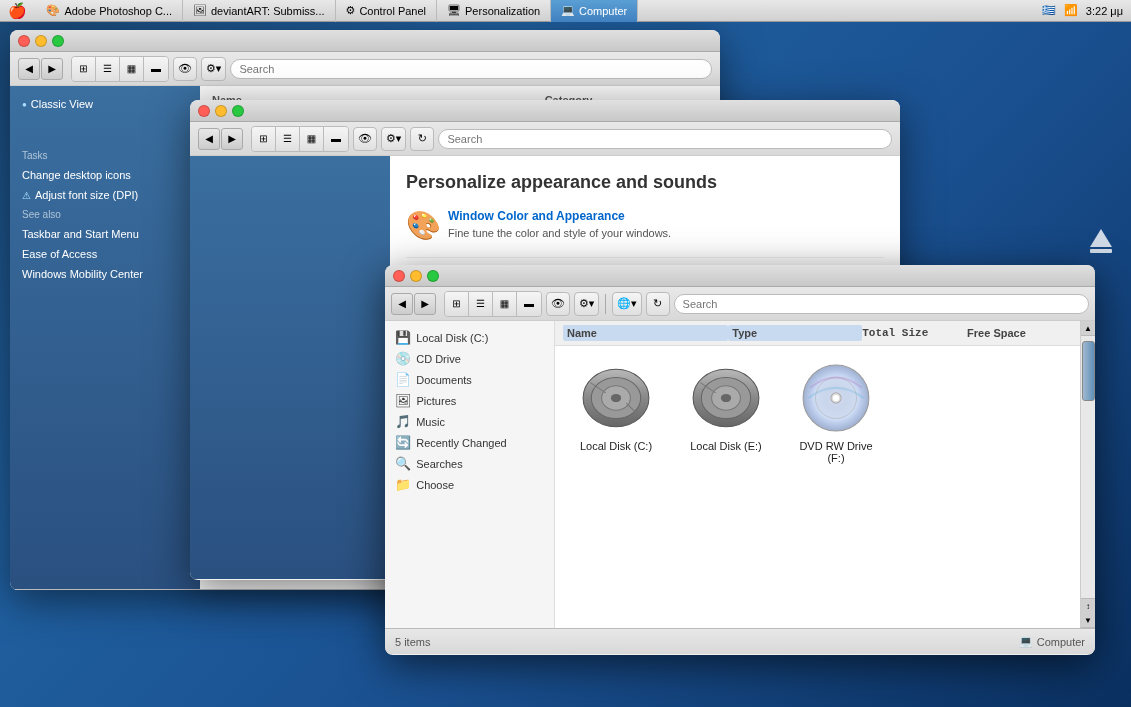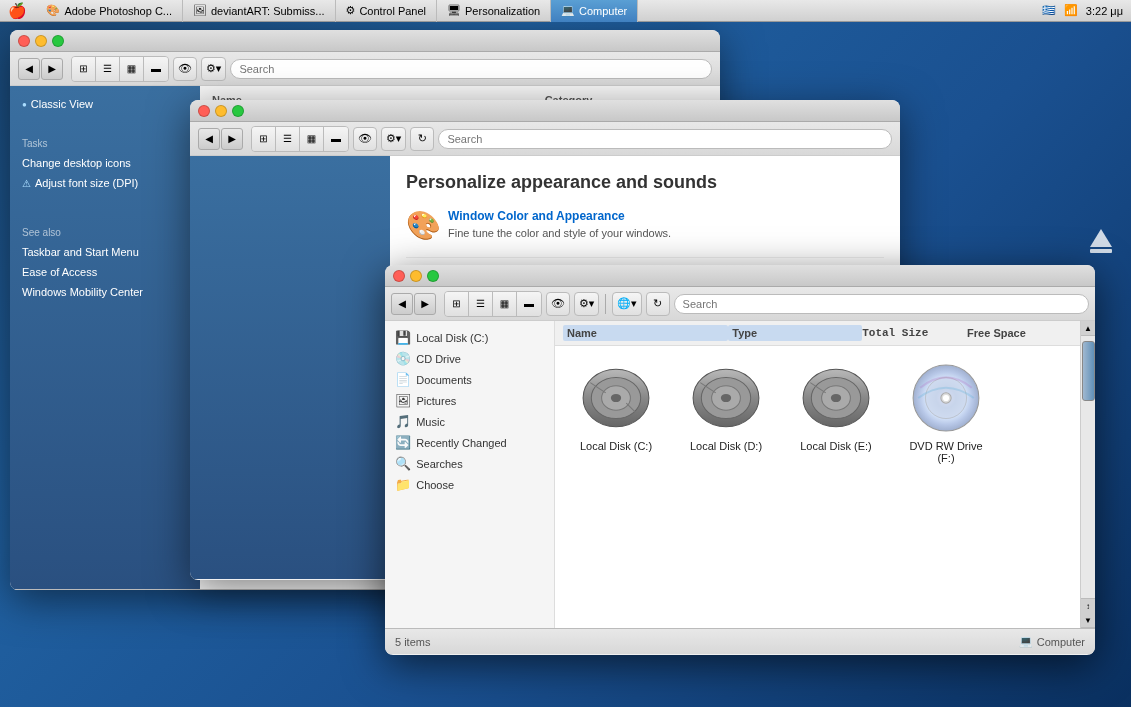--- a/index.html
+++ b/index.html
@@ -585,29 +585,29 @@
       <div class="toolbar-btn">👁</div>
       <div class="toolbar-btn">⚙▾</div>
       <input class="search-box" type="text" placeholder="Search" style="">
     </div>
     <div class="win-content">
       <div class="win-sidebar">
         <div class="win-sidebar-item">
           <span class="sidebar-dot">●</span>
           <span>Classic View</span>
         </div>
-        <div style="margin-top: 20px; padding: 4px 12px; color: rgba(255,255,255,0.6); font-size: 10px;">Tasks</div>
+        <div style="margin-top: 32px; padding: 4px 12px; color: rgba(255,255,255,0.6); font-size: 10px;">Tasks</div>
         <div class="win-sidebar-item">
           <span>Change desktop icons</span>
         </div>
         <div class="win-sidebar-item">
           <span style="color: #aaddff; font-size: 10px;">⚠</span>
           <span>Adjust font size (DPI)</span>
         </div>
-        <div style="margin-top: 30px; padding: 4px 12px; color: rgba(255,255,255,0.6); font-size: 10px;">See also</div>
+        <div style="padding: 4px 12px; color: rgba(255,255,255,0.6); font-size: 10px;">See also</div>
         <div class="win-sidebar-item">
           <span>Taskbar and Start Menu</span>
         </div>
         <div class="win-sidebar-item">
           <span>Ease of Access</span>
         </div>
         <div class="win-sidebar-item">
           <span>Windows Mobility Center</span>
         </div>
       </div>
@@ -782,32 +782,20 @@
                   <ellipse cx="35" cy="35" rx="24" ry="20" fill="#999" stroke="#666" stroke-width="1"></ellipse>
                   <ellipse cx="35" cy="35" rx="14" ry="12" fill="#aaa" stroke="#777" stroke-width="1"></ellipse>
                   <ellipse cx="35" cy="35" rx="5" ry="4" fill="#666"></ellipse>
                   <line x1="10" y1="20" x2="25" y2="30" stroke="#777" stroke-width="1"></line>
                   <line x1="55" y1="50" x2="45" y2="40" stroke="#777" stroke-width="1"></line>
                 </svg>
               </div>
               <div class="drive-label">Local Disk (C:)</div>
             </div>
 
-            <div class="drive-item">
-              <div class="drive-icon">
-                <svg viewBox="0 0 70 70" class="hdd-svg">
-                  <ellipse cx="35" cy="35" rx="32" ry="28" fill="url(#hddGrad)" stroke="#555" stroke-width="1"></ellipse>
-                  <ellipse cx="35" cy="35" rx="24" ry="20" fill="#999" stroke="#666" stroke-width="1"></ellipse>
-                  <ellipse cx="35" cy="35" rx="14" ry="12" fill="#aaa" stroke="#777" stroke-width="1"></ellipse>
-                  <ellipse cx="35" cy="35" rx="5" ry="4" fill="#666"></ellipse>
-                  <line x1="10" y1="20" x2="25" y2="30" stroke="#777" stroke-width="1"></line>
-                </svg>
-              </div>
-              <div class="drive-label">Local Disk (D:)</div>
-            </div>
 
             <div class="drive-item">
               <div class="drive-icon">
                 <svg viewBox="0 0 70 70" class="hdd-svg">
                   <ellipse cx="35" cy="35" rx="32" ry="28" fill="url(#hddGrad)" stroke="#555" stroke-width="1"></ellipse>
                   <ellipse cx="35" cy="35" rx="24" ry="20" fill="#999" stroke="#666" stroke-width="1"></ellipse>
                   <ellipse cx="35" cy="35" rx="14" ry="12" fill="#aaa" stroke="#777" stroke-width="1"></ellipse>
                   <ellipse cx="35" cy="35" rx="5" ry="4" fill="#666"></ellipse>
                   <line x1="10" y1="20" x2="25" y2="30" stroke="#777" stroke-width="1"></line>
                 </svg>

